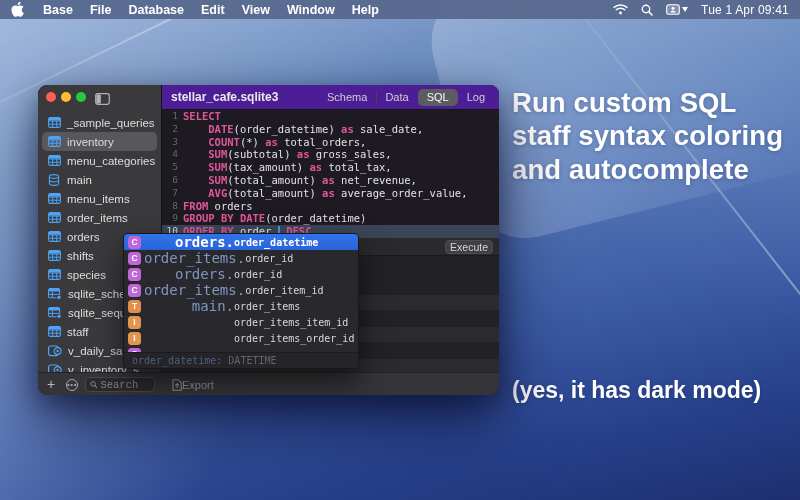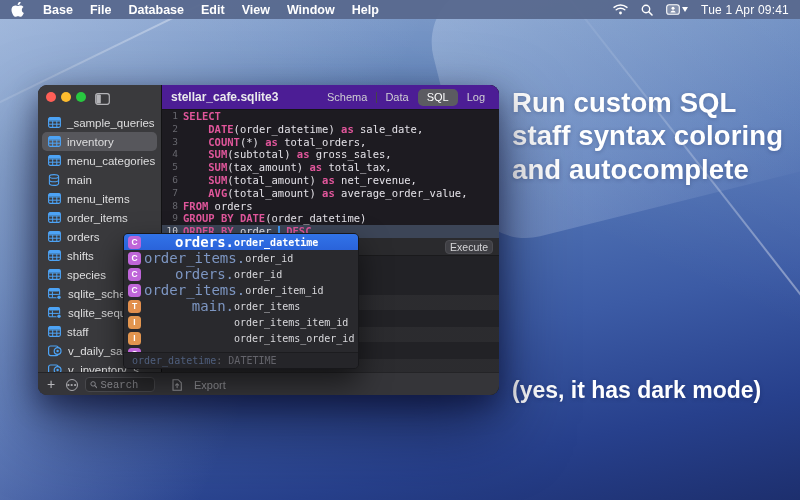--- a/index.html
+++ b/index.html
@@ -122,21 +122,21 @@
   .bb-search {
     position:absolute; left:47px; top:4px; width:70px; height:15px;
     background:#2b2b2e; border:1px solid #48484c; border-radius:4px;
     display:flex; align-items:center; gap:3px; padding:0 4px;
   }
   .bb-search input {
     background:transparent; border:none; outline:none; width:100%;
     color:#cfcfcf; font-size:10.5px; font-family:Liberation Mono, monospace;
   }
   .bb-search input::placeholder { color:#86868b; }
-  .bb-export { position:absolute; left:134px; top:0; height:23px; display:flex; align-items:center; gap:12px;
+  .bb-export { position:absolute; left:134px; top:0; height:23px; display:flex; align-items:center; gap:0;
     color:#949499; font-size:11px; }
 
   
   .popup {
     position:absolute; left:85px; top:148px; width:236px; height:136px; z-index:40;
     background:#29292d; border:1px solid #18181b; border-radius:5px;
     box-shadow:0 14px 30px rgba(0,0,0,0.55);
     overflow:hidden; font-family:"DejaVu Sans Mono", monospace;
   }
   .ac-row { height:16px; display:flex; align-items:center; padding-left:4px; }

